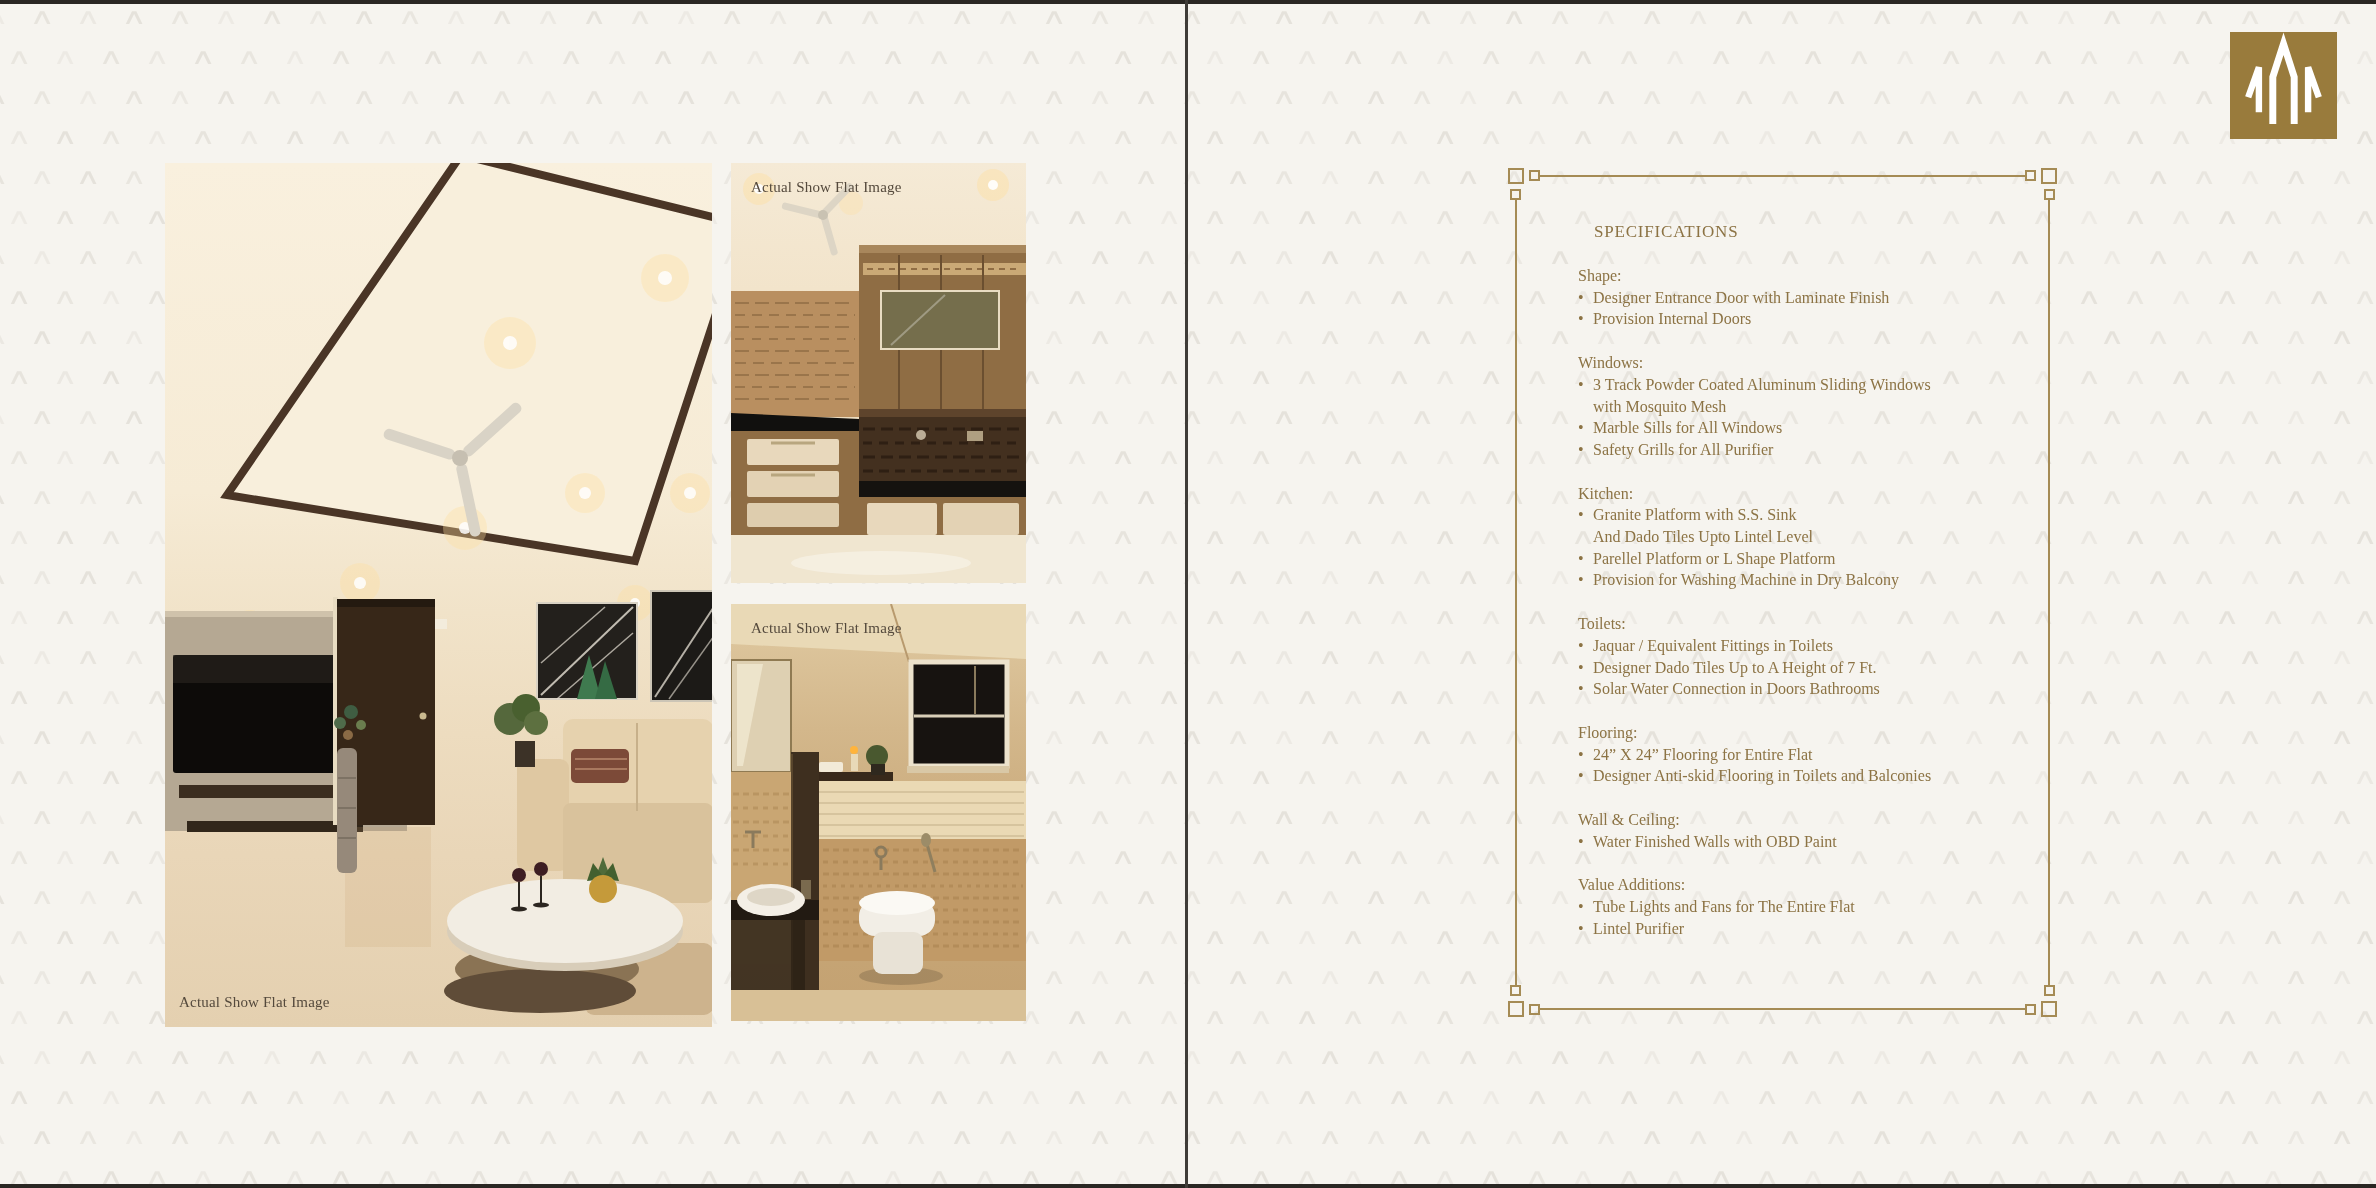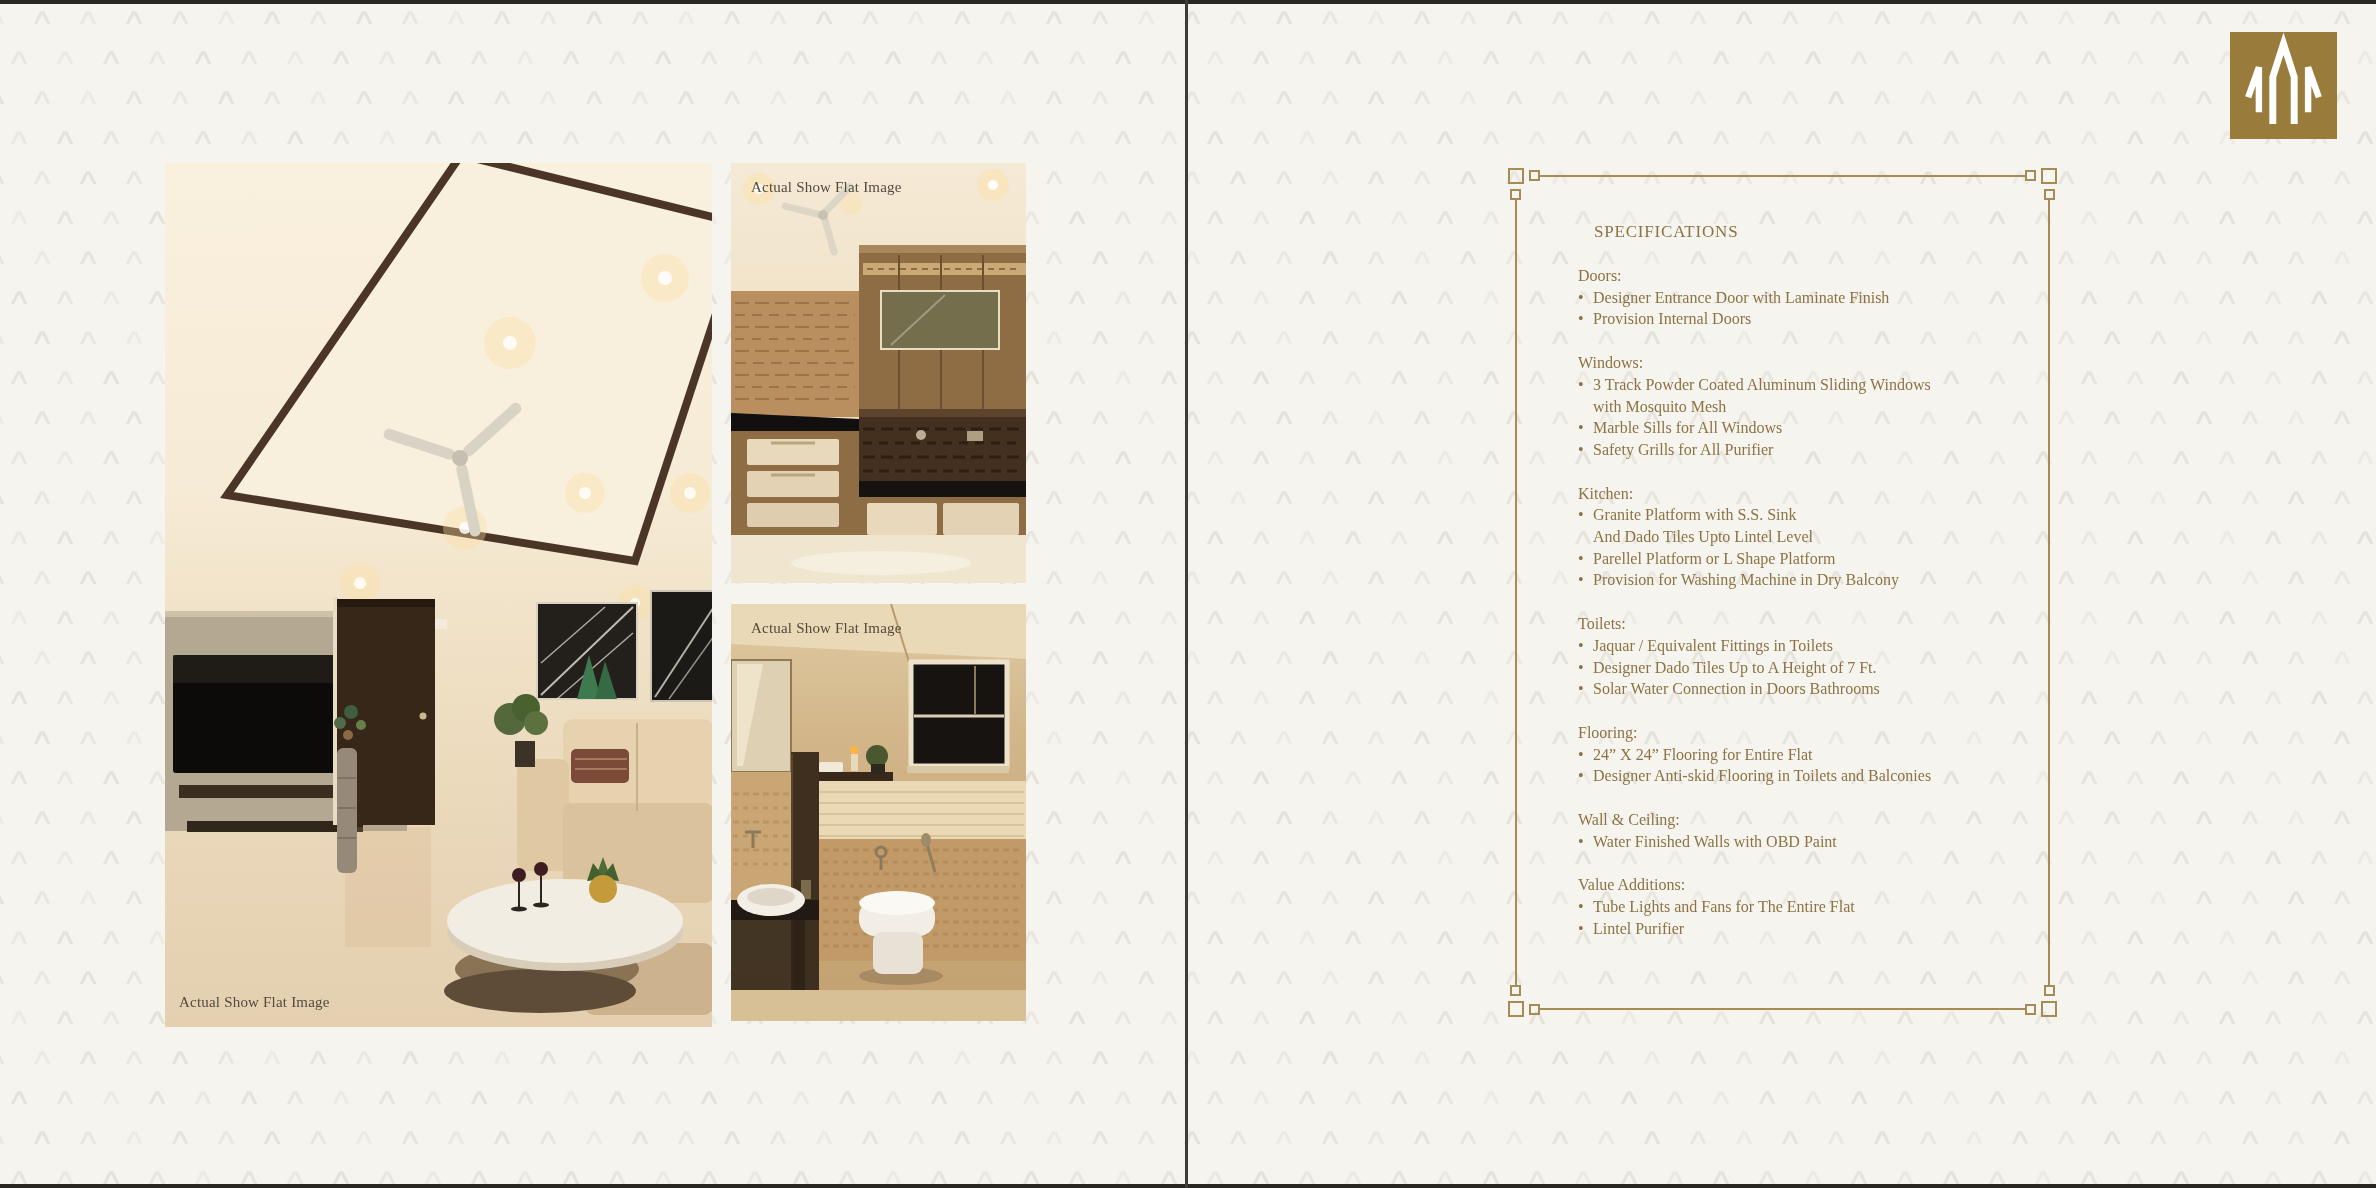--- a/index.html
+++ b/index.html
@@ -1968,21 +1968,21 @@
         <rect x="542" y="842" width="14" height="14"></rect>
           <rect x="526" y="845" width="9" height="9"></rect>
           <rect x="545" y="826" width="9" height="9"></rect>
       </g>
     </svg>
 
     <div class="specs">
       <h2 class="spec-title">SPECIFICATIONS</h2>
       <div id="spec-sections">
           <div class="spec-section">
-            <div class="spec-heading">Doors:</div>
+            <div class="spec-heading">Shape:</div>
             <div class="spec-item">
               <span class="bullet">•</span>
               <span class="itxt">Designer Entrance Door with Laminate Finish</span>
             </div>
             <div class="spec-item">
               <span class="bullet">•</span>
               <span class="itxt">Provision Internal Doors</span>
             </div>
           </div>
           <div class="spec-section">

